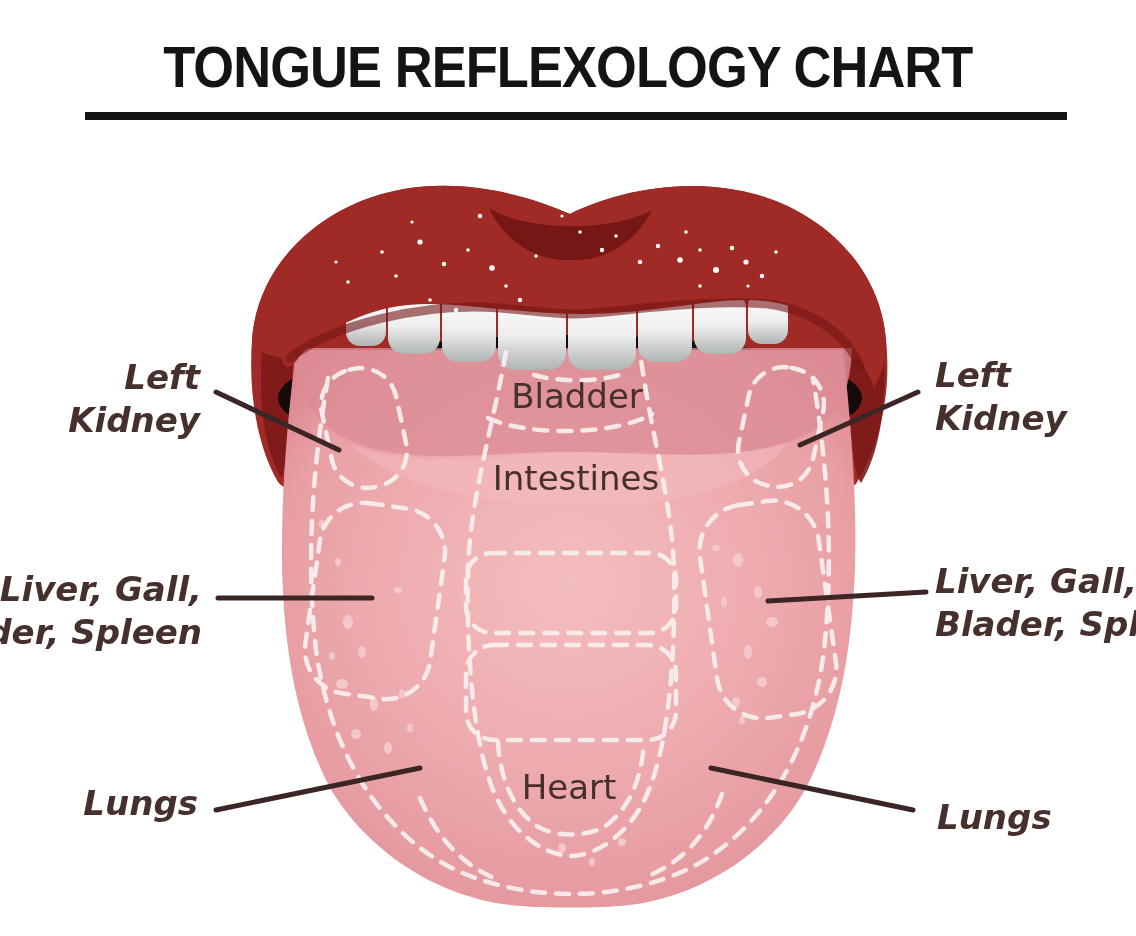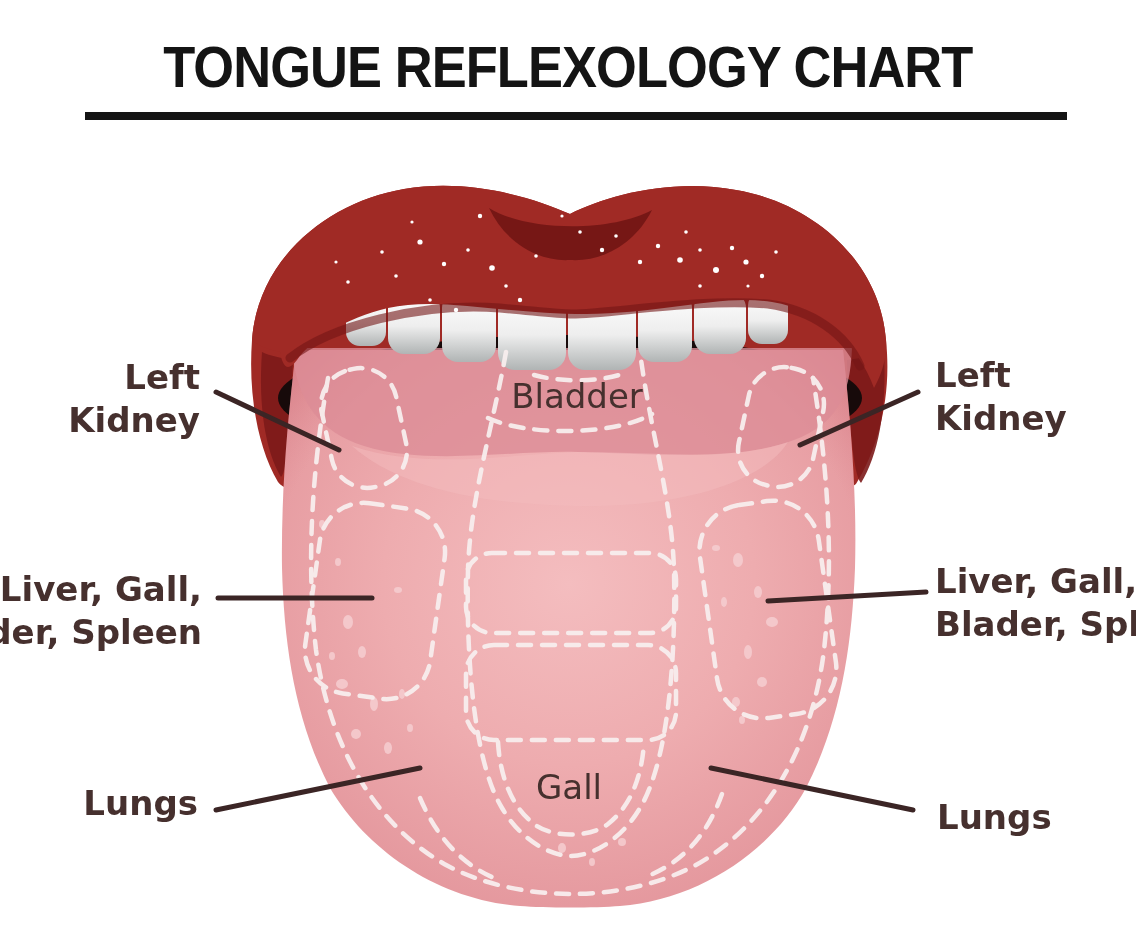--- a/index.html
+++ b/index.html
@@ -17,21 +17,21 @@
 
   
   .art{position:absolute;left:0;top:0;width:1136px;height:936px;}
 
   
   .zone-label{position:absolute;transform:translate(-50%,-50%);
     font-weight:normal;font-size:34px;color:var(--label,#46302e);white-space:nowrap;}
 
   
   .side-label{position:absolute;font-weight:bold;font-size:34px;line-height:43px;
-    color:var(--label,#46302e);white-space:nowrap;}
+    color:var(--label,#46302e);white-space:nowrap;font-style:italic;}
   .side-label.right-edge{text-align:right;}
   .lbl-left-kidney{right:936px;top:356px;}
   .lbl-right-kidney{left:935px;top:354px;}
   .lbl-left-liver{right:934px;top:568px;}
   .lbl-right-liver{left:935px;top:560px;}
   .lbl-left-lungs{right:938px;top:782px;}
   .lbl-right-lungs{left:937px;top:796px;}
 </style>
 </head>
 <body>
@@ -194,21 +194,22 @@
       <line x1="216" y1="392" x2="339" y2="450"></line>
       <line x1="218" y1="598" x2="372" y2="598"></line>
       <line x1="216" y1="810" x2="420" y2="768"></line>
       <line x1="800" y1="445" x2="918" y2="392"></line>
       <line x1="768" y1="601" x2="926" y2="592"></line>
       <line x1="711" y1="768" x2="913" y2="810"></line>
     </g>
   </svg>
 
   <div class="zone-label" style="left:577px;top:396px">Bladder</div>
-  <div class="zone-label" style="left:569px;top:787px">Gall</div>
+  <div class="zone-label" style="left:576px;top:478px">Intestines</div>
+  <div class="zone-label" style="left:569px;top:787px">Heart</div>
 
   <div class="side-label right-edge lbl-left-kidney">
     <div>Left</div>
     <div>Kidney</div>
   </div>
   <div class="side-label lbl-right-kidney">
     <div>Left</div>
     <div>Kidney</div>
   </div>
   <div class="side-label right-edge lbl-left-liver">

